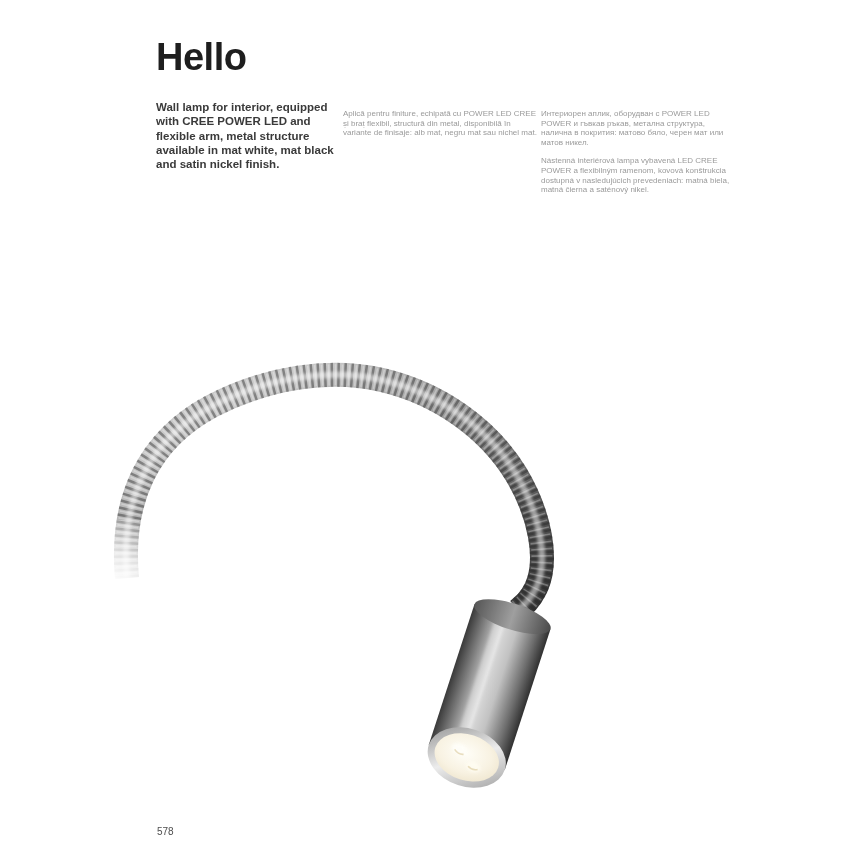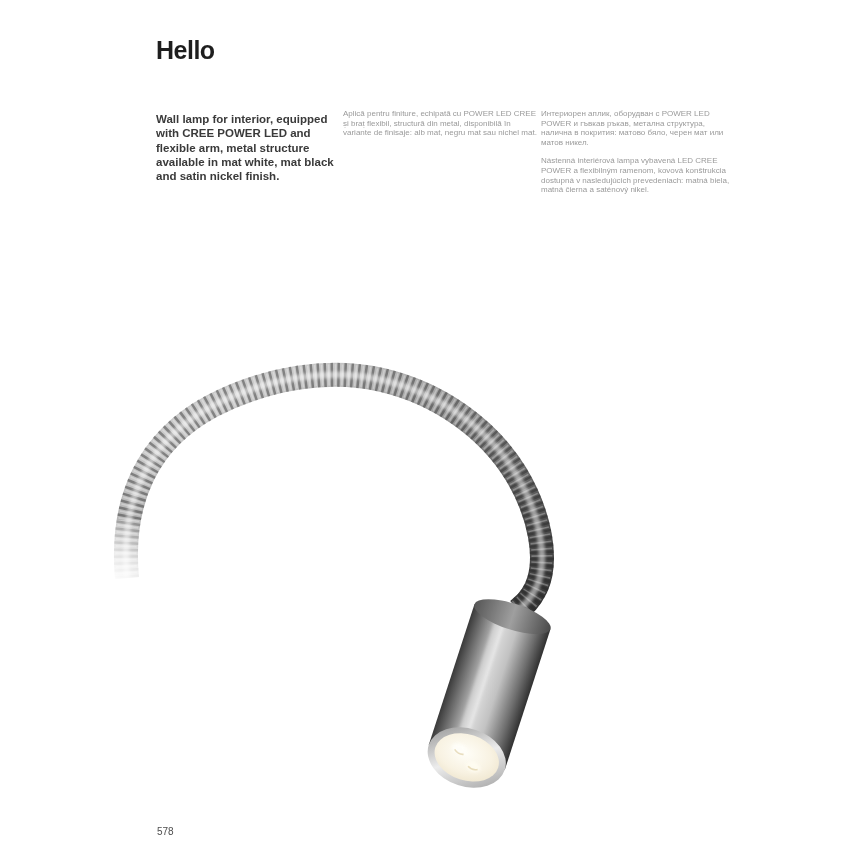--- a/index.html
+++ b/index.html
@@ -5,25 +5,25 @@
   html,body{margin:0;padding:0;background:#ffffff;}
   .page{
     position:relative;
     width:868px;height:868px;
     background:#ffffff;
     overflow:hidden;
     font-family:"Liberation Sans","DejaVu Sans",sans-serif;
   }
   .title{
     position:absolute;left:156px;top:36px;
-    font-size:25px;font-weight:bold;letter-spacing:-0.5px;
+    font-size:38px;font-weight:bold;letter-spacing:-0.5px;
     color:#1e1e1e;margin:0;
   }
   .desc-en{
-    position:absolute;left:156px;top:112px;width:182px;
+    position:absolute;left:156px;top:100px;width:182px;
     font-size:11.5px;line-height:14.3px;font-weight:bold;
     color:#3a3a3a;margin:0;
   }
   .lang-col{
     position:absolute;top:109px;width:194px;
     font-size:8px;line-height:9.6px;
     color:#9a9a9a;
   }
   .lang-col p{margin:0 0 9px 0;}
   .col-2{left:343px;}

